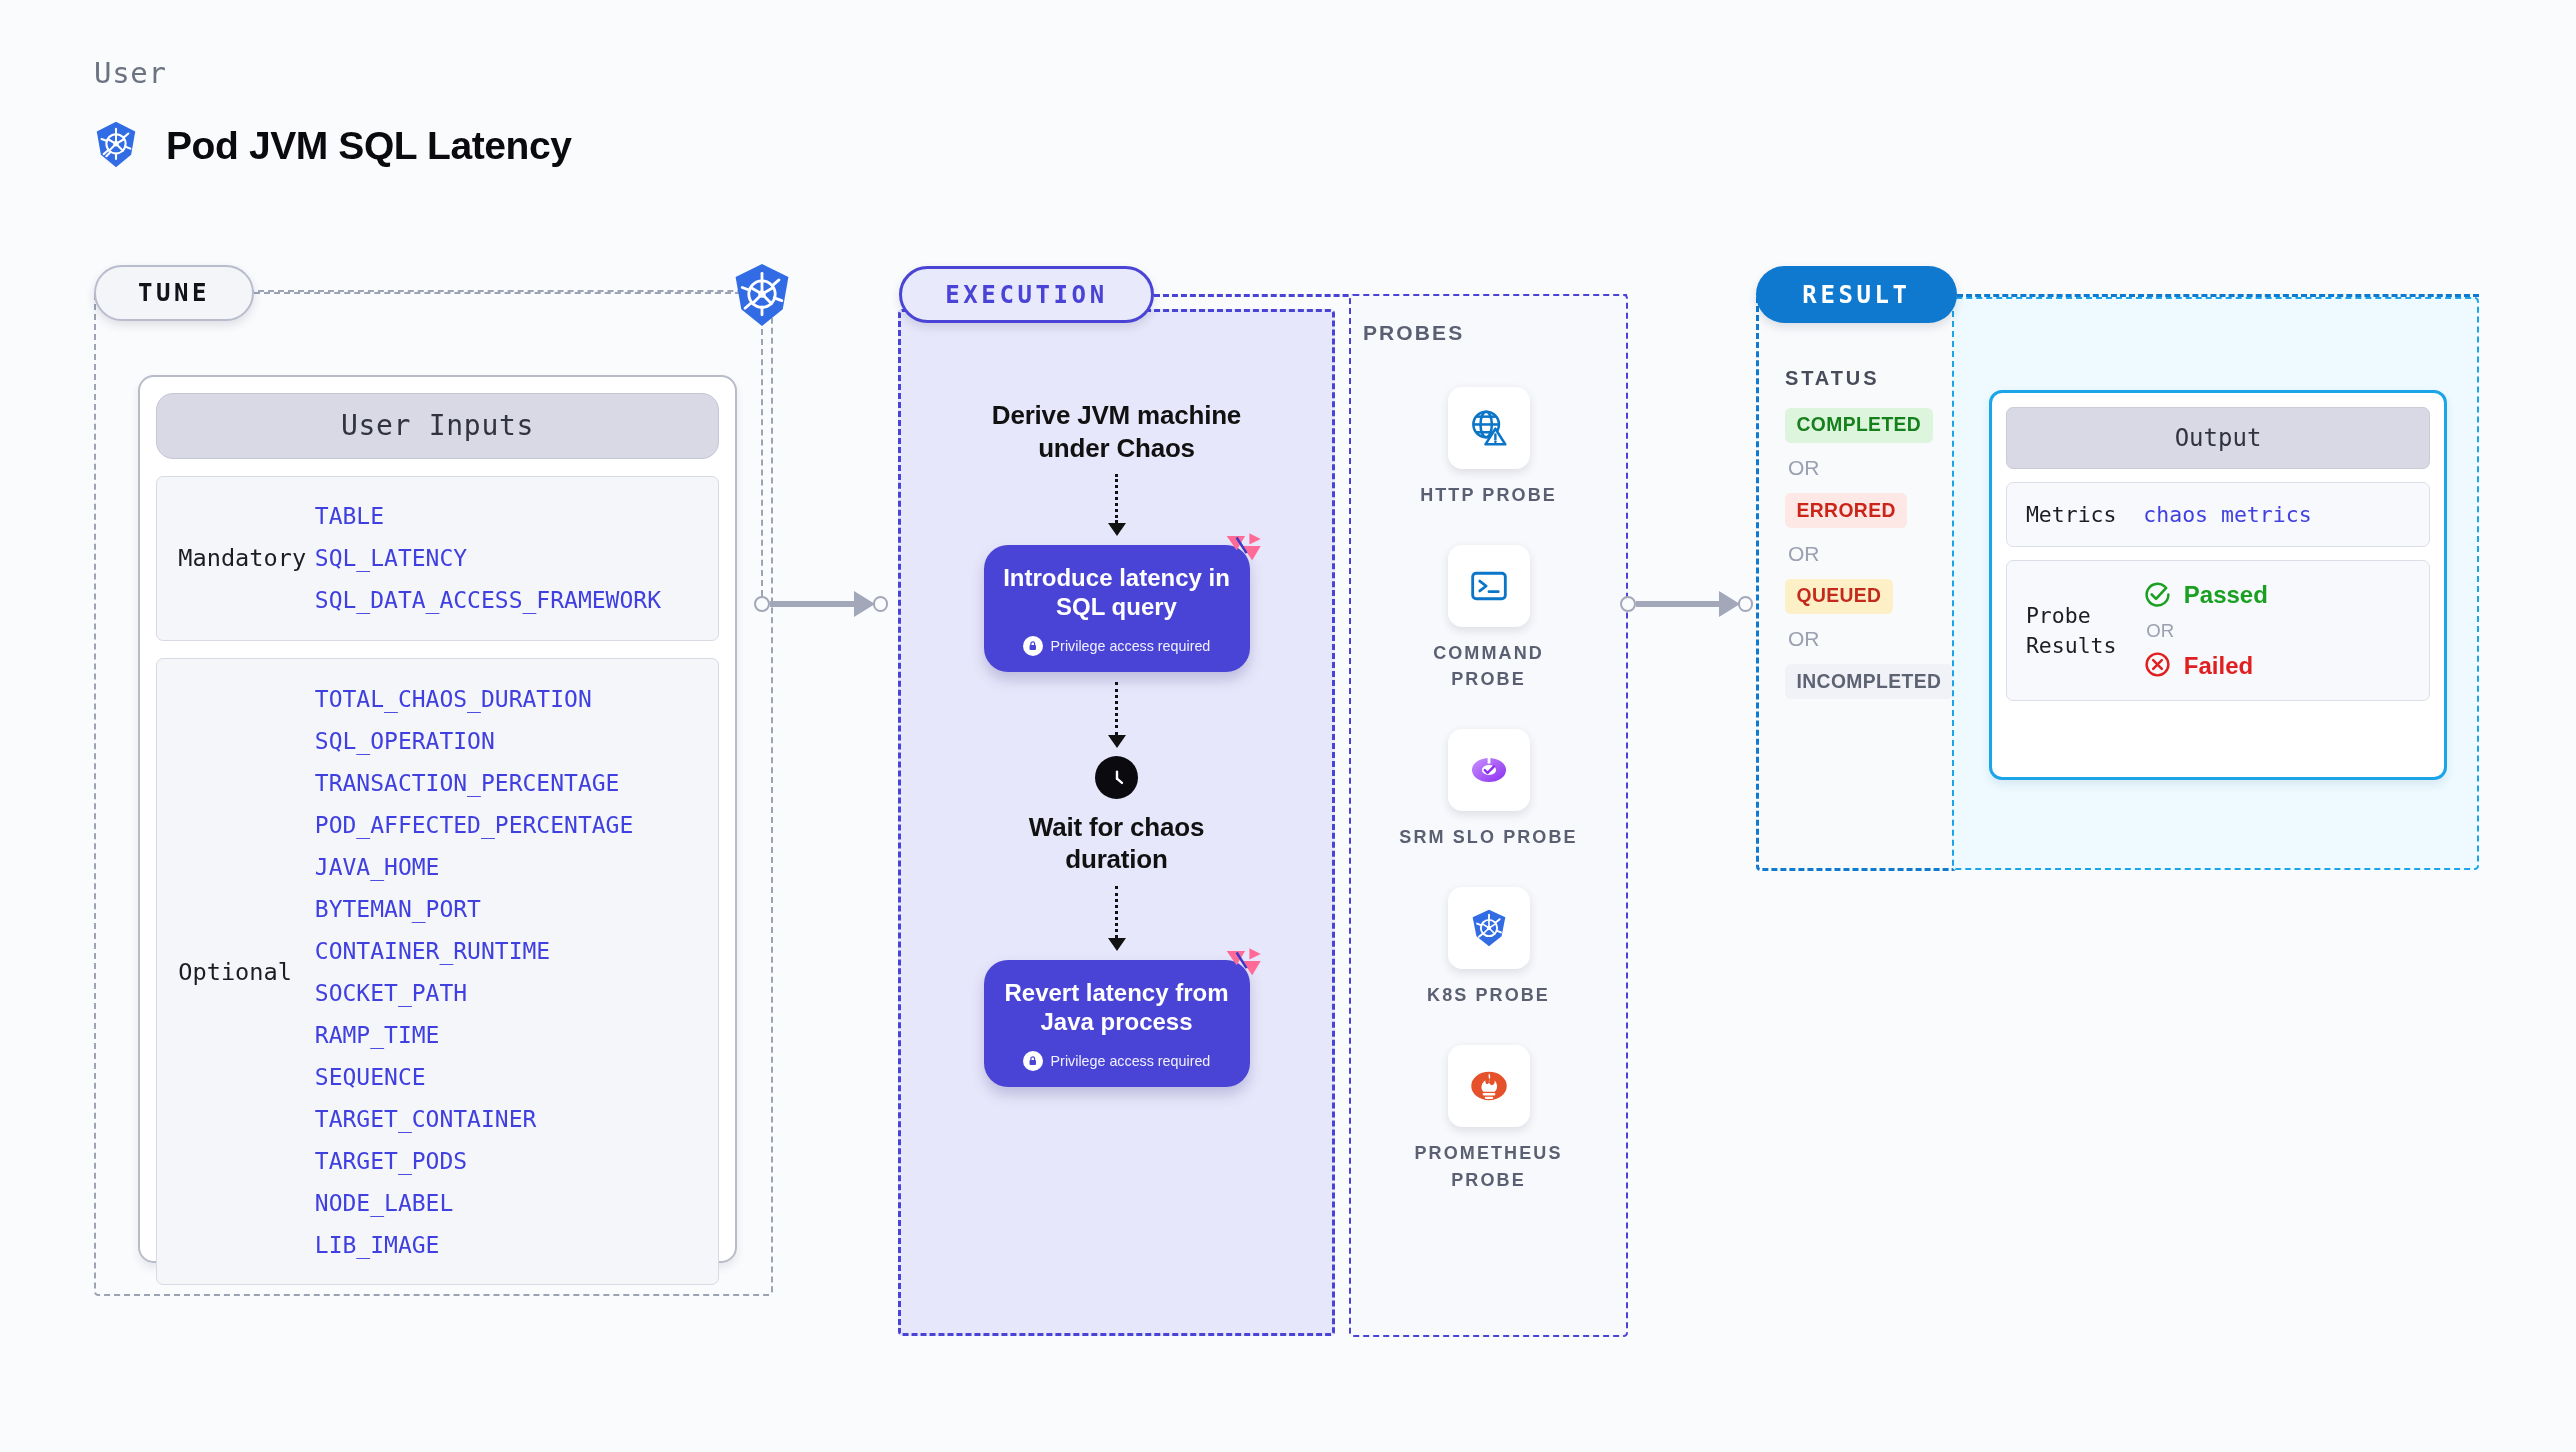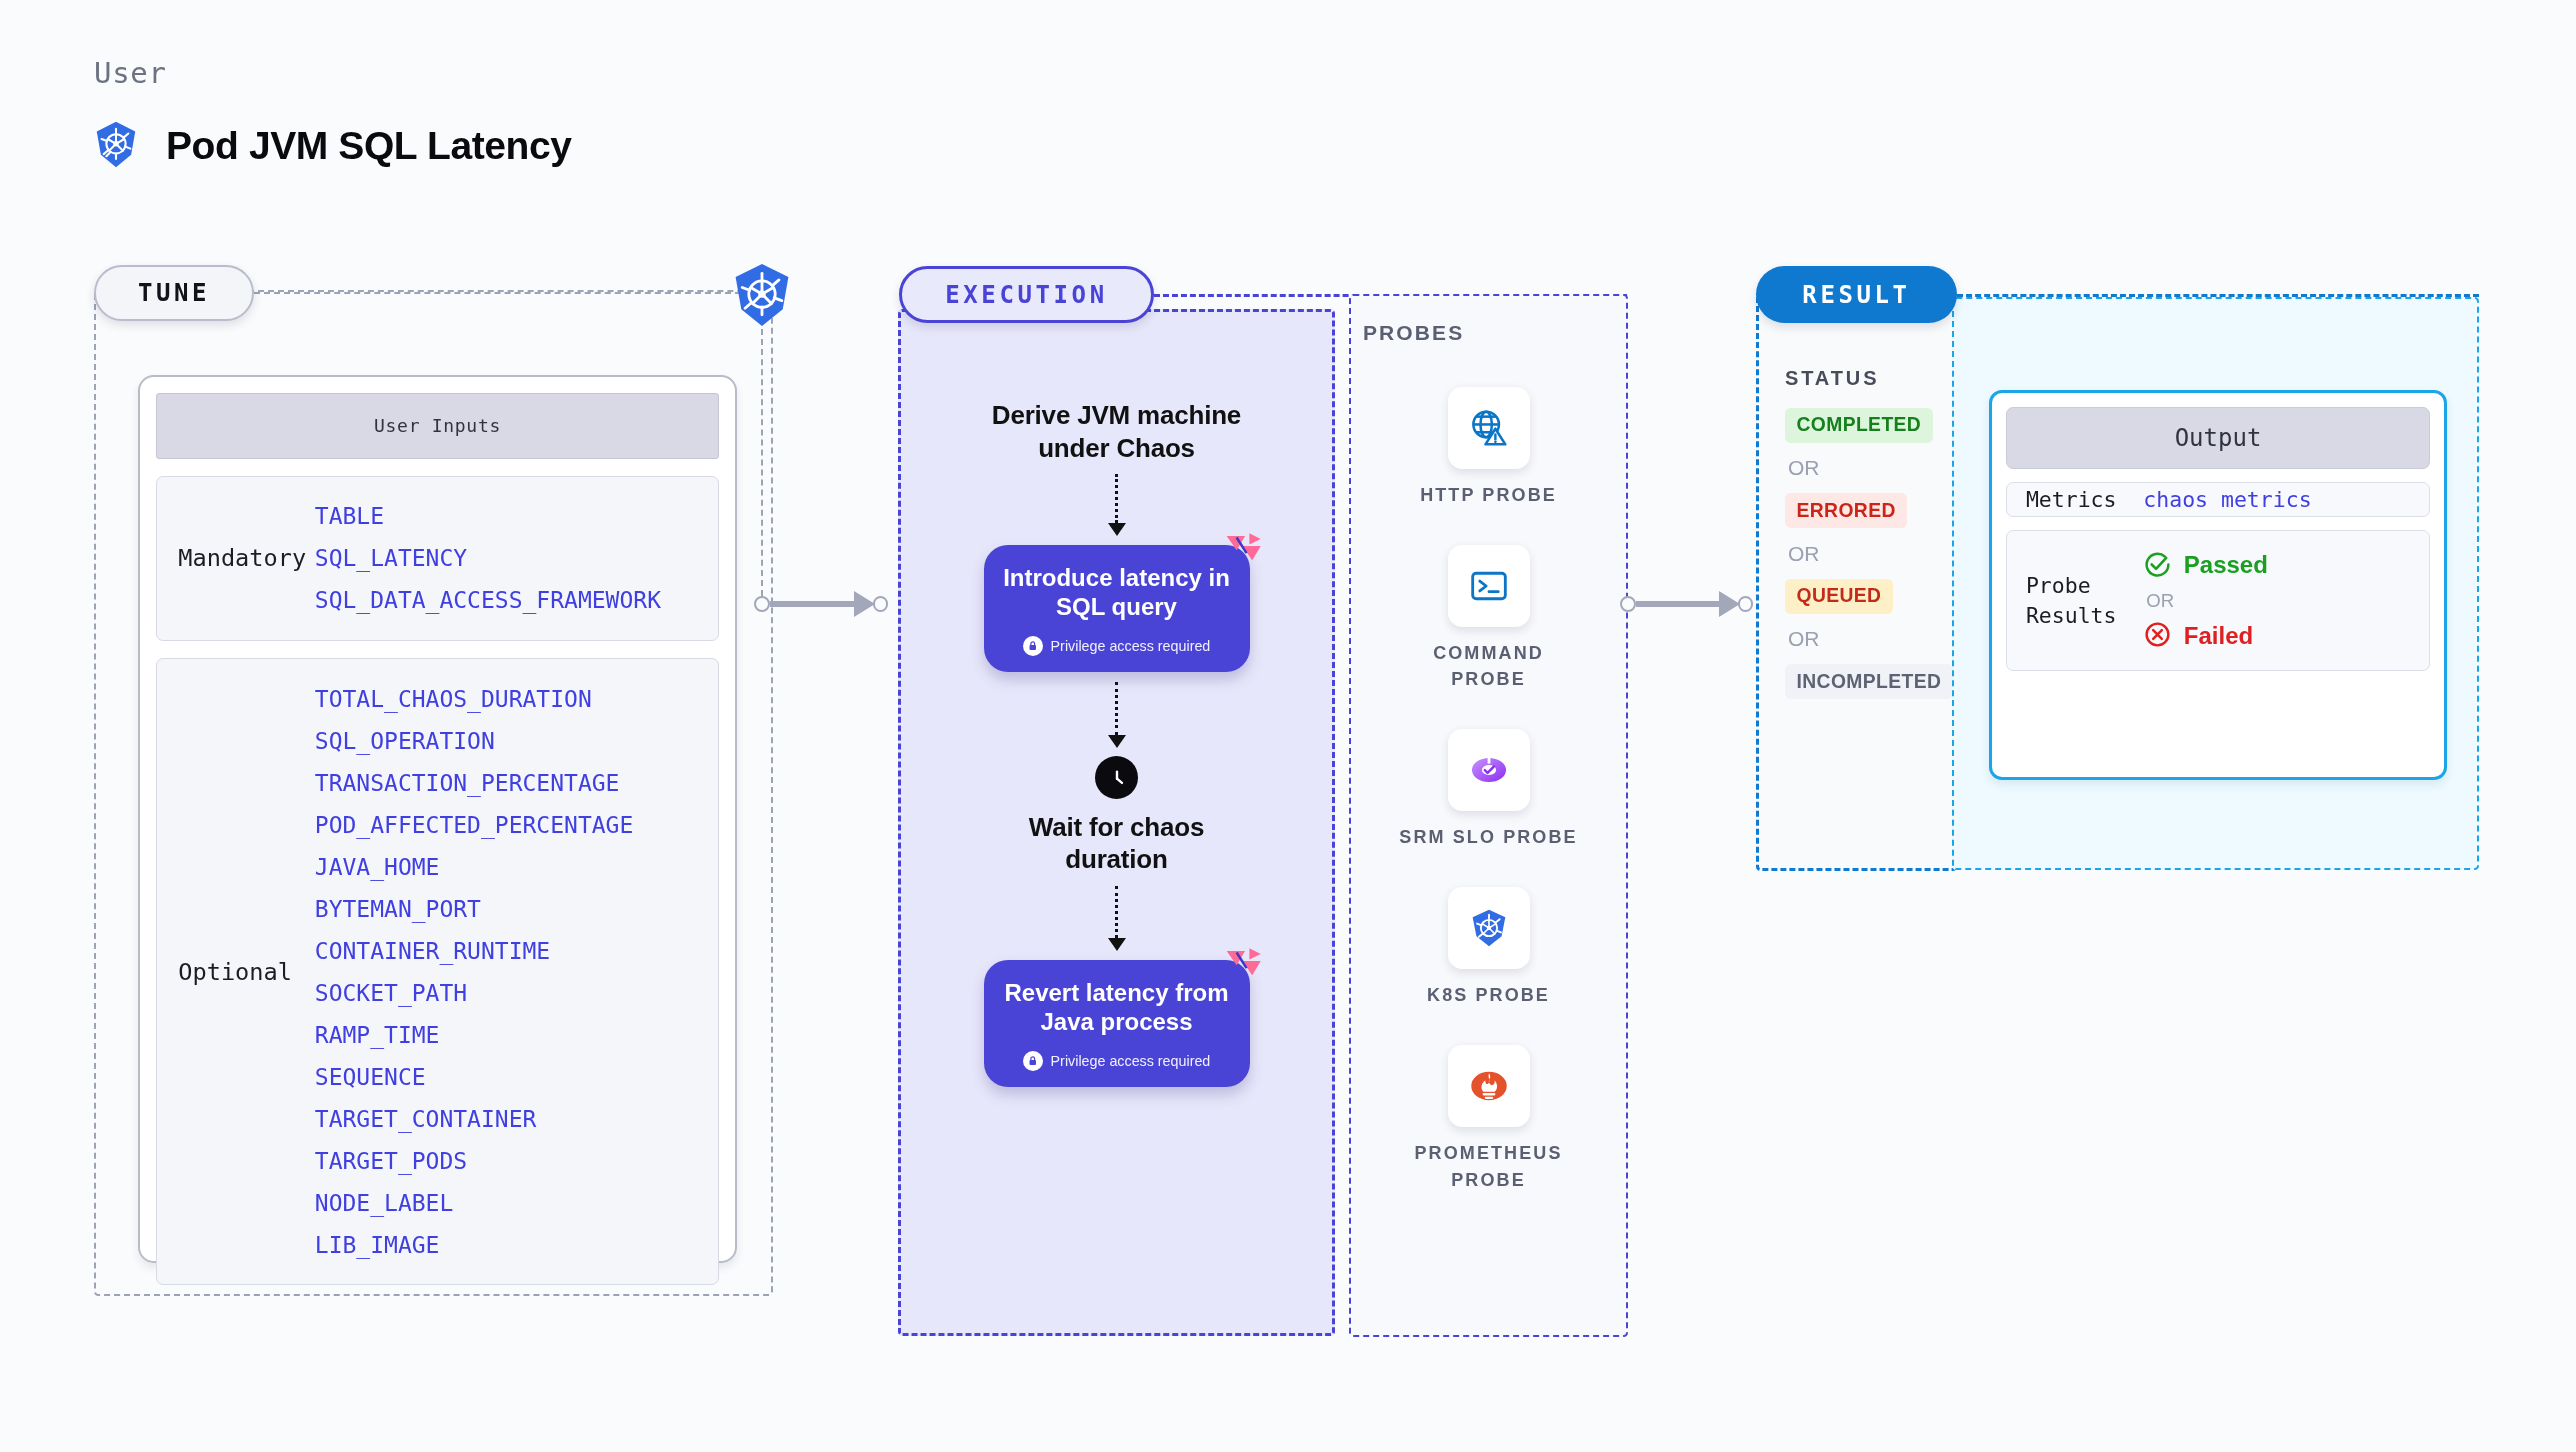--- a/index.html
+++ b/index.html
@@ -60,23 +60,23 @@
   }
 
   
   #user-inputs-card {
     position: absolute; left: 138px; top: 375px; width: 599px; height: 888px;
     background: #ffffff; border: 2.1px solid #b8bcc9; border-radius: 15.8px;
     box-shadow: 0 5px 8.6px rgba(30,35,60,.09);
     padding: 15.8px;
   }
   #user-inputs-header {
-    height: 66px; background: #d8d9e4; border: 1.4px solid #c4c6d4; border-radius: 3px;
+    height: 66px; background: #d8d9e4; border: 1.4px solid #c4c6d4; border-radius: 17px;
     display: flex; align-items: center; justify-content: center;
-    font-size: 18px; color: #31333f; letter-spacing: 0.7px;
+    font-size: 28px; color: #31333f; letter-spacing: 0.7px;
   }
   .param-group {
     margin-top: 17px; background: #f5f6fa; border: 1.4px solid #d7d9e3; border-radius: 7.2px;
     display: flex; align-items: center; padding: 18.6px 0;
   }
   .param-group-label {
     width: 158px; flex: 0 0 158px; text-align: left; padding-left: 21.5px;
     font-size: 23.6px; color: #1c1d24;
   }
   .param-list { display: flex; flex-direction: column; gap: 0; }
@@ -200,21 +200,21 @@
     padding: 14.3px;
     box-shadow: 0 4.3px 10px rgba(30,90,140,.1);
   }
   #output-header {
     height: 62px; background: #d8d9e4; border: 1.4px solid #c8cad6; border-radius: 7.2px;
     display: flex; align-items: center; justify-content: center;
     font-size: 24px; color: #31333f;
   }
   .out-row {
     margin-top: 13px; background: #f8f9fc; border: 1.4px solid #dcdee7; border-radius: 7.2px;
-    display: flex; align-items: center; padding: 2px 0;
+    display: flex; align-items: center; padding: 17px 0;
   }
   .out-row-label {
     width: 136px; flex: 0 0 136px; padding-left: 18.6px;
     font-size: 21.5px; color: #1c1d24; line-height: 1.35;
   }
   .out-row-value { font-size: 21.5px; color: #4040e0; }
   .pf-stack { display: flex; flex-direction: column; gap: 8.6px; }
   .pf-item { display: flex; align-items: center; gap: 11.5px; }
   .pf-text { font-size: 24px; font-weight: bold; }
   .pf-or { font-size: 18.6px; color: #9aa0b0; margin-left: 2.9px; }

